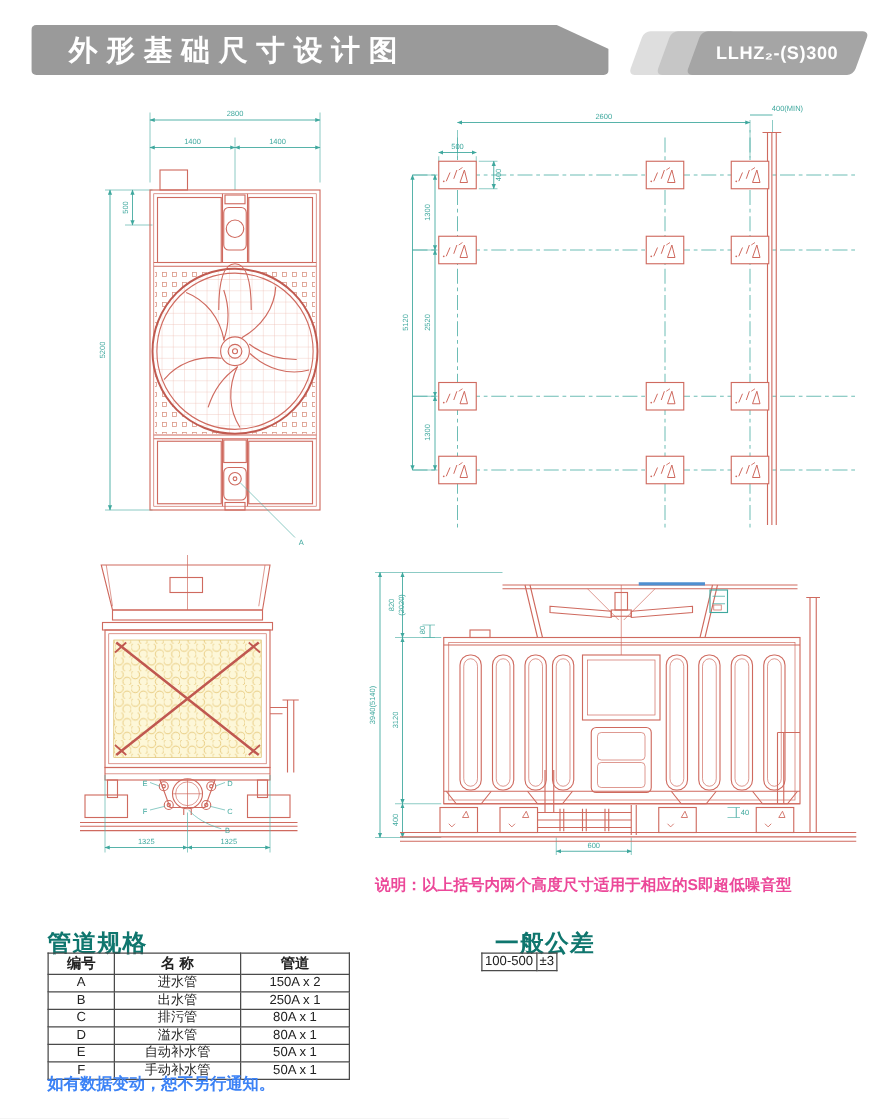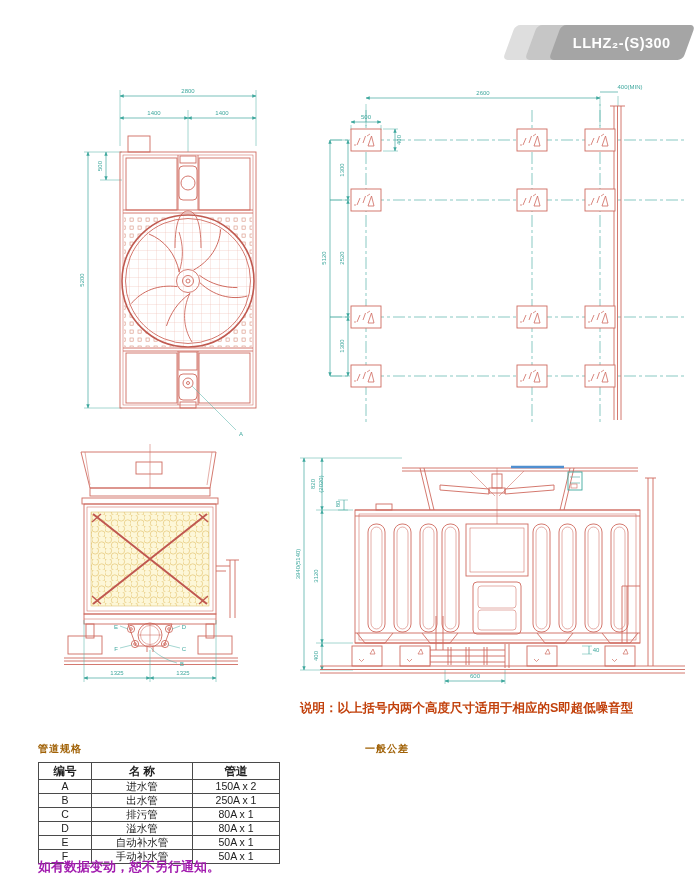--- a/index.html
+++ b/index.html
@@ -19,26 +19,26 @@
   
   .dwg{position:absolute;}
   svg text{font-family:"Liberation Sans","DejaVu Sans",sans-serif;fill:#3fa89e;font-size:6px;text-anchor:middle;}
   .dim{stroke:#3fa89e;stroke-width:0.7;fill:none;}
   .ext{stroke:#58b3aa;stroke-width:0.55;fill:none;}
   .cl{stroke:#58b3aa;stroke-width:0.7;fill:none;stroke-dasharray:12 3 3 3;}
   .r{stroke:#cf6a5f;fill:none;stroke-width:0.9;}
   .rt{stroke:#cf6a5f;fill:none;stroke-width:0.55;}
   .rh{stroke:#c05a50;fill:none;stroke-width:1.6;}
   
-  .note{position:absolute;left:300px;top:700px;font-size:12.5px;font-weight:bold;color:#c2410c;}
-  .tbl-title{position:absolute;font-size:10px;font-weight:bold;color:#a16207;letter-spacing:1px;}
+  .note{position:absolute;left:300px;top:700px;font-size:12.5px;font-weight:bold;color:#ec4899;}
+  .tbl-title{position:absolute;font-size:19px;font-weight:bold;color:#0f766e;letter-spacing:1px;}
   table.spec{position:absolute;border-collapse:collapse;font-size:10.5px;color:#222;}
   table.spec td,table.spec th{border:1px solid #4a4a4a;text-align:center;padding:0 2px;height:13px;line-height:13px;}
   table.spec th{font-weight:bold;height:16px;font-size:11.5px;}
-  .footer{position:absolute;left:38px;top:858px;font-size:13px;font-weight:bold;color:#a21caf;}
+  .footer{position:absolute;left:38px;top:858px;font-size:13px;font-weight:bold;color:#3b82f6;}
 </style>
 </head>
 <body>
 
 <div class="page">
 
   <svg width="0" height="0" style="position:absolute">
     <defs>
       <marker id="ar" viewBox="0 0 10 10" refX="9" refY="5" markerWidth="6" markerHeight="6" orient="auto-start-reverse">
         <path d="M0,1 L10,5 L0,9 Z" fill="#3fa89e"></path>
@@ -77,20 +77,23 @@
         <path d="M2,6 L5.5,-4 L8,6 Z" stroke-width="0.8"></path>
       </g>
       <g id="padside" stroke="#cf6a5f" fill="none" stroke-width="0.9">
         <rect x="-15" y="-10" width="30" height="20" fill="#ffffff"></rect>
         <path d="M3,-2 L6,-7 L8,-2 Z" stroke-width="0.7"></path>
         <path d="M-8,3 l2.5,2.5 L-3,3" stroke-width="0.7"></path>
       </g>
     </defs>
   </svg>
 
+  <div class="banner">
+    <span class="t">外形基础尺寸设计图</span>
+  </div>
   <div class="badge">
     <div class="l l1"></div>
     <div class="l l2"></div>
     <div class="l l3">
       <span class="m">LLHZ₂-(S)300</span>
     </div>
   </div>
 
   <svg class="dwg" style="left:40px;top:80px" width="240" height="365" viewBox="0 0 240 365">
     <g>
@@ -383,21 +386,25 @@
       <td>50A x 1</td>
     </tr>
     <tr>
       <td>F</td>
       <td>手动补水管</td>
       <td>50A x 1</td>
     </tr>
   </tbody>
     </table>
 
-  <div class="tbl-title" style="left:365px;top:742px">一般公差</div>
+  <div class="tbl-title" style="left:396px;top:742px">一般公差</div>
   <table class="spec" style="left:385px;top:762px">
     <tbody>
+    <tr>
+      <td>100-500</td>
+      <td>±3</td>
+    </tr>
   </tbody>
     </table>
 
   <div class="footer">如有数据变动，恕不另行通知。</div>
 
 </div>
 
 </body></html>

